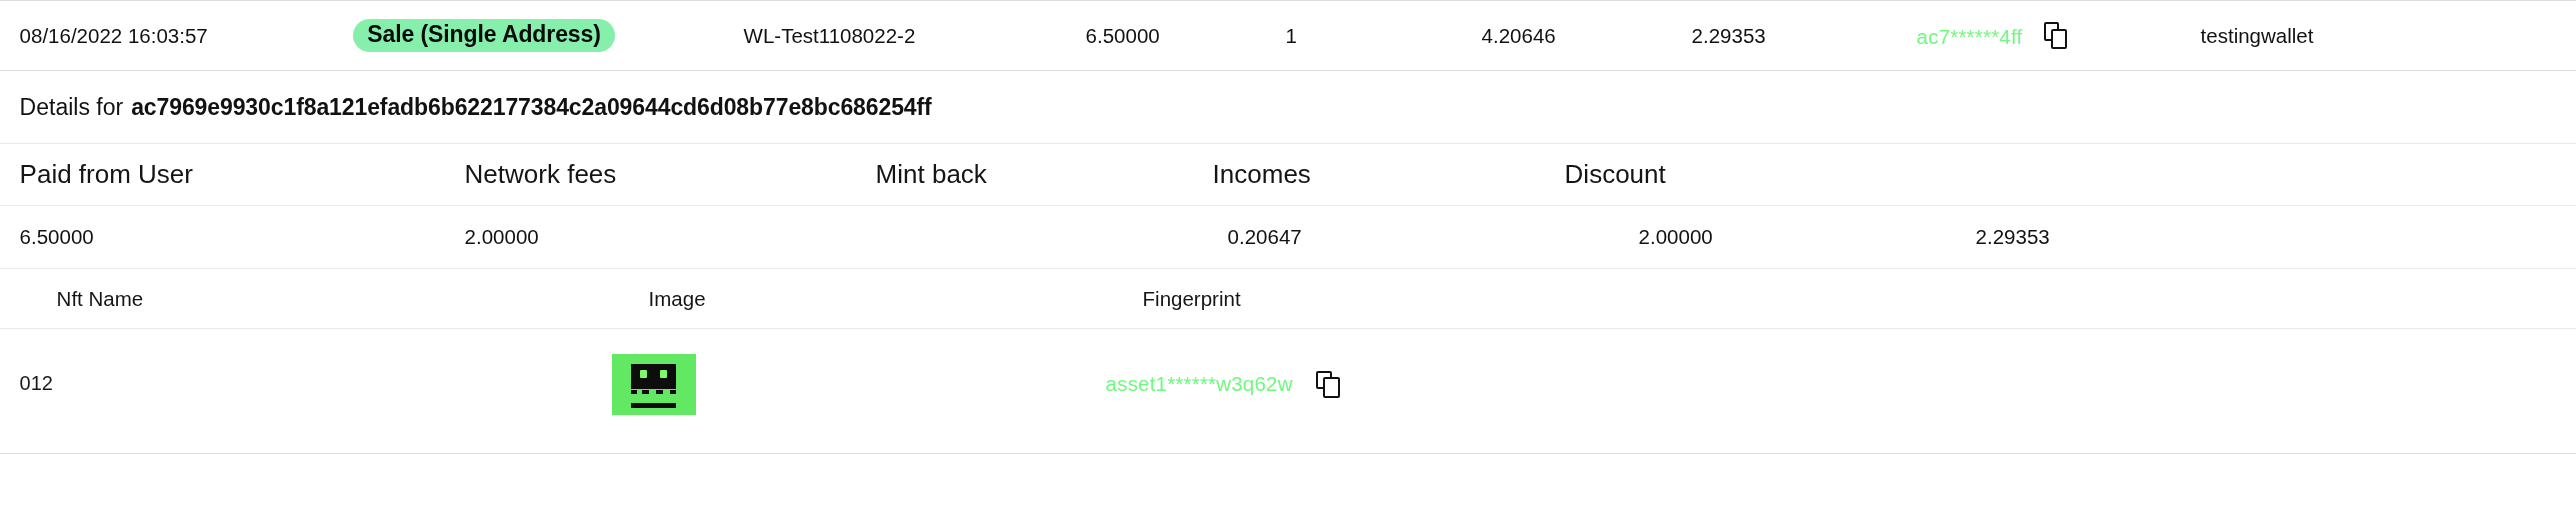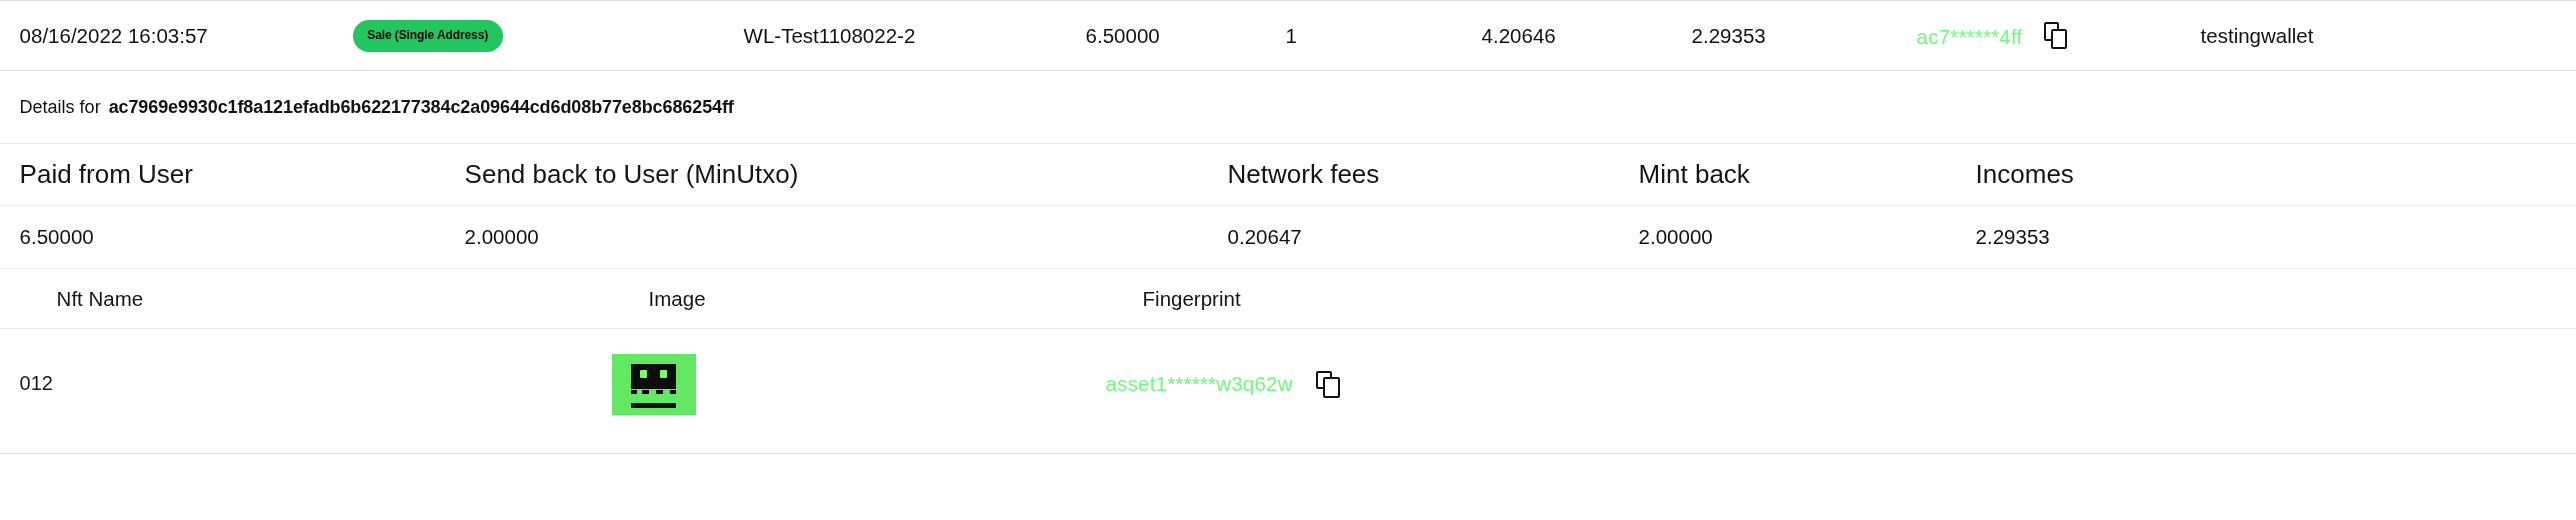--- a/index.html
+++ b/index.html
@@ -56,23 +56,23 @@
   .c-project   { width: 342px; text-align: left; }
   .c-amount    { width: 200px; }
   .c-qty       { width: 196px; }
   .c-val1      { width: 210px; }
   .c-val2      { width: 225px; }
   .c-addr      { width: 284px; display: flex; align-items: flex-end; gap: 21.5px;}
   .c-wallet    { width: 333px; }
 
   .badge {
     display: inline-block;
-    background: #22c55e;
+    background: #86efac;
     color: #0a0a0a;
-    font-size: 12px;
+    font-size: 23px;
     font-weight: 700;
     border-radius: 977px;
     padding: 5.9px 14.7px 6.8px 14.7px;
     line-height: 19.6px;
     letter-spacing: -0.1px;
     text-align: right;
   }
 
   .mono-green {
     color: #6ef97f;
@@ -106,21 +106,21 @@
     box-sizing: border-box;
     background: #fff;
   }
 
   
   .details-title {
     height: 72px;
     display: flex;
     align-items: center;
     padding-left: 19.6px;
-    font-size: 18px;
+    font-size: 23px;
     color: #121212;
   }
   .details-title .hash {
     font-weight: 700;
     margin-left: 8px;
     letter-spacing: -0.1px;
   }
 
   
   .fee-head { height: 61px; padding-left: 19.6px; }
@@ -198,24 +198,24 @@
 
   <div class="details-title">
     <span>Details for</span>
     <span class="hash">ac7969e9930c1f8a121efadb6b622177384c2a09644cd6d08b77e8bc686254ff</span>
   </div>
 
   <div class="divider"></div>
 
   <div class="row fee-head">
     <div class="cell f-paid">Paid from User</div>
-    <div class="cell f-sendback">Send back to User (MinUtxo)</div>
     <div class="cell f-network">Network fees</div>
     <div class="cell f-mint">Mint back</div>
     <div class="cell f-incomes">Incomes</div>
+    <div class="cell f-discount">Discount</div>
   </div>
 
   <div class="divider"></div>
 
   <div class="row fee-body">
     <div class="cell f-paid">6.50000</div>
     <div class="cell f-sendback">2.00000</div>
     <div class="cell f-network">0.20647</div>
     <div class="cell f-mint">2.00000</div>
     <div class="cell f-incomes">2.29353</div>

